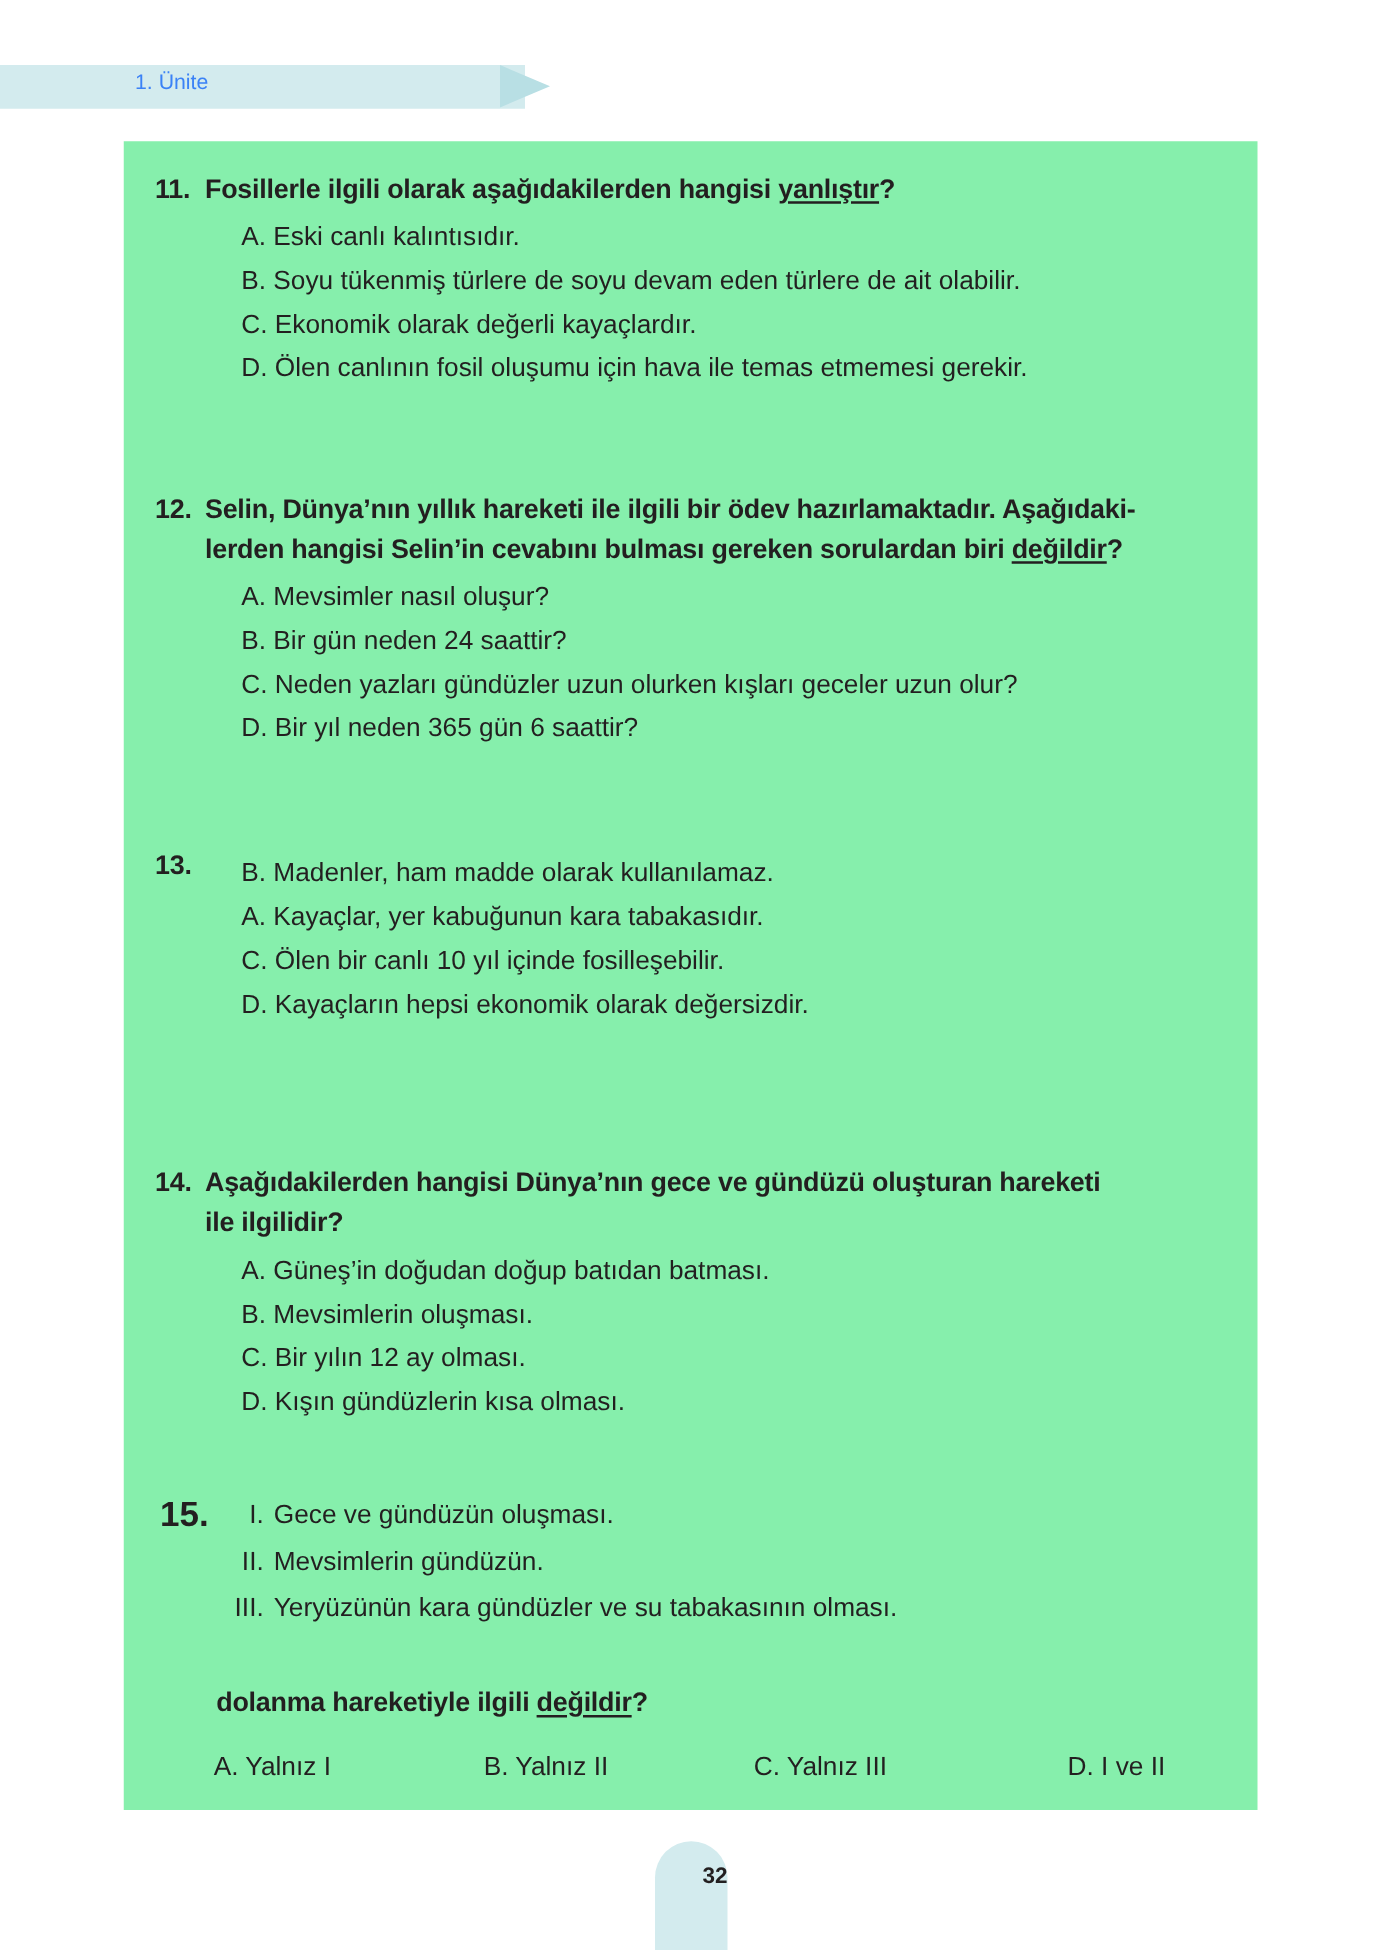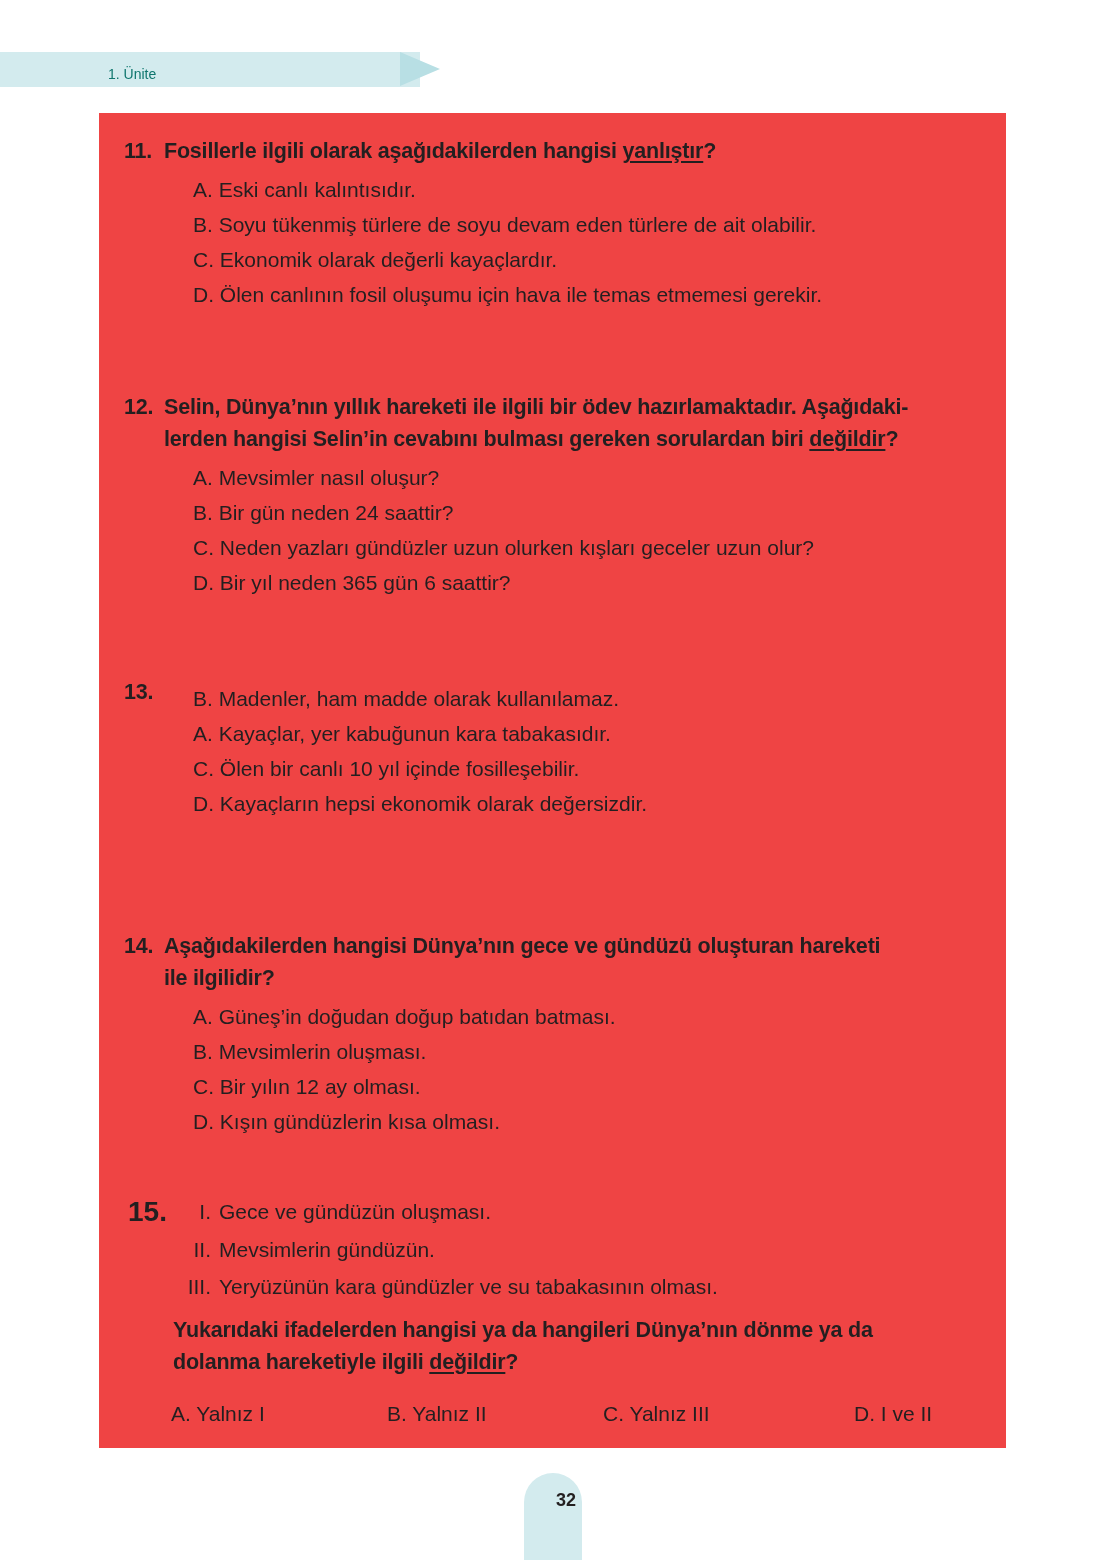--- a/index.html
+++ b/index.html
@@ -10,44 +10,44 @@
   .unit-banner {
     position: absolute; left: 0; top: 52px; width: 420px; height: 35px;
     background: #d3ebee;
   }
   .unit-arrow {
     position: absolute; left: 400px; top: 52px; width: 0; height: 0;
     border-top: 17.5px solid transparent; border-bottom: 17.5px solid transparent;
     border-left: 40px solid #b8dfe4;
   }
   .unit-label {
-    position: absolute; left: 108px; top: 66px; font-size: 14px; color: #0f766e;
+    position: absolute; left: 108px; top: 56px; font-size: 17px; color: #3b82f6;
   }
   .panel {
-    position: absolute; left: 99px; top: 113px; width: 907px; height: 1335px; background: #ef4444;
+    position: absolute; left: 99px; top: 113px; width: 907px; height: 1335px; background: #86efac;
   }
   .q { position: absolute; left: 0; width: 907px; }
   .q-stem {
     font-weight: bold; font-size: 21.5px; line-height: 32px; position: relative; padding-left: 65px;
     width: 820px; letter-spacing: -0.2px;
   }
   .q-num { position: absolute; left: 25px; top: 0; }
   .u { text-decoration: underline; text-underline-offset: 3px; text-align: right; }
   .opt { font-size: 21px; line-height: 35px; padding-left: 94px; }
   .roman { position: relative; font-size: 21px; line-height: 37.5px; }
   .roman .rn { display: inline-block; width: 112px; text-align: right; padding-right: 0; }
   .roman .rt { display: inline-block; padding-left: 8px; }
   .opts-row { position: absolute; top: 1289px; left: 0; width: 907px; font-size: 21px; }
   .opts-row span { position: absolute; }
   .page-tab {
     position: absolute; left: 524px; top: 1473px; width: 58px; height: 87px; background: #d3ebee;
     border-radius: 29px 29px 0 0;
   }
   .page-num {
-    position: absolute; left: 13px; top: 17px; width: 58px; text-align: center; font-weight: bold; font-size: 18px;
+    position: absolute; left: 0; top: 17px; width: 58px; text-align: right; font-weight: bold; font-size: 18px;
   }
 </style>
 </head>
 <body>
 
 <div class="unit-banner"></div>
 <div class="unit-arrow"></div>
 <div class="unit-label">1. Ünite</div>
 
 <div class="panel">
@@ -102,21 +102,21 @@
   </div>
 
   <div class="q" style="top:1080px">
     <div style="position:absolute; left:29px; top:3px; font-weight:bold; font-size:28px;">15.</div>
     <div>
       <div class="roman"><span class="rn">I.</span><span class="rt">Gece ve gündüzün oluşması.</span></div>
       <div class="roman"><span class="rn">II.</span><span class="rt">Mevsimlerin gündüzün.</span></div>
       <div class="roman"><span class="rn">III.</span><span class="rt">Yeryüzünün kara gündüzler ve su tabakasının  olması.</span></div>
     </div>
     <div class="q-stem" style="padding-left:74px; margin-top:8px; width:820px;">
-      <span>Yukarıdaki ifadelerden hangisi ya da hangileri Dünya’nın dönme ya da</span><br>
+      <br>
       <span>dolanma hareketiyle ilgili </span><span class="u">değildir</span><span>?</span>
     </div>
   </div>
   <div class="opts-row">
     <span style="left:72px">A. Yalnız I</span>
     <span style="left:288px">B. Yalnız II</span>
     <span style="left:504px">C. Yalnız III</span>
     <span style="left:755px">D. I ve II</span>
   </div>
 </div>

